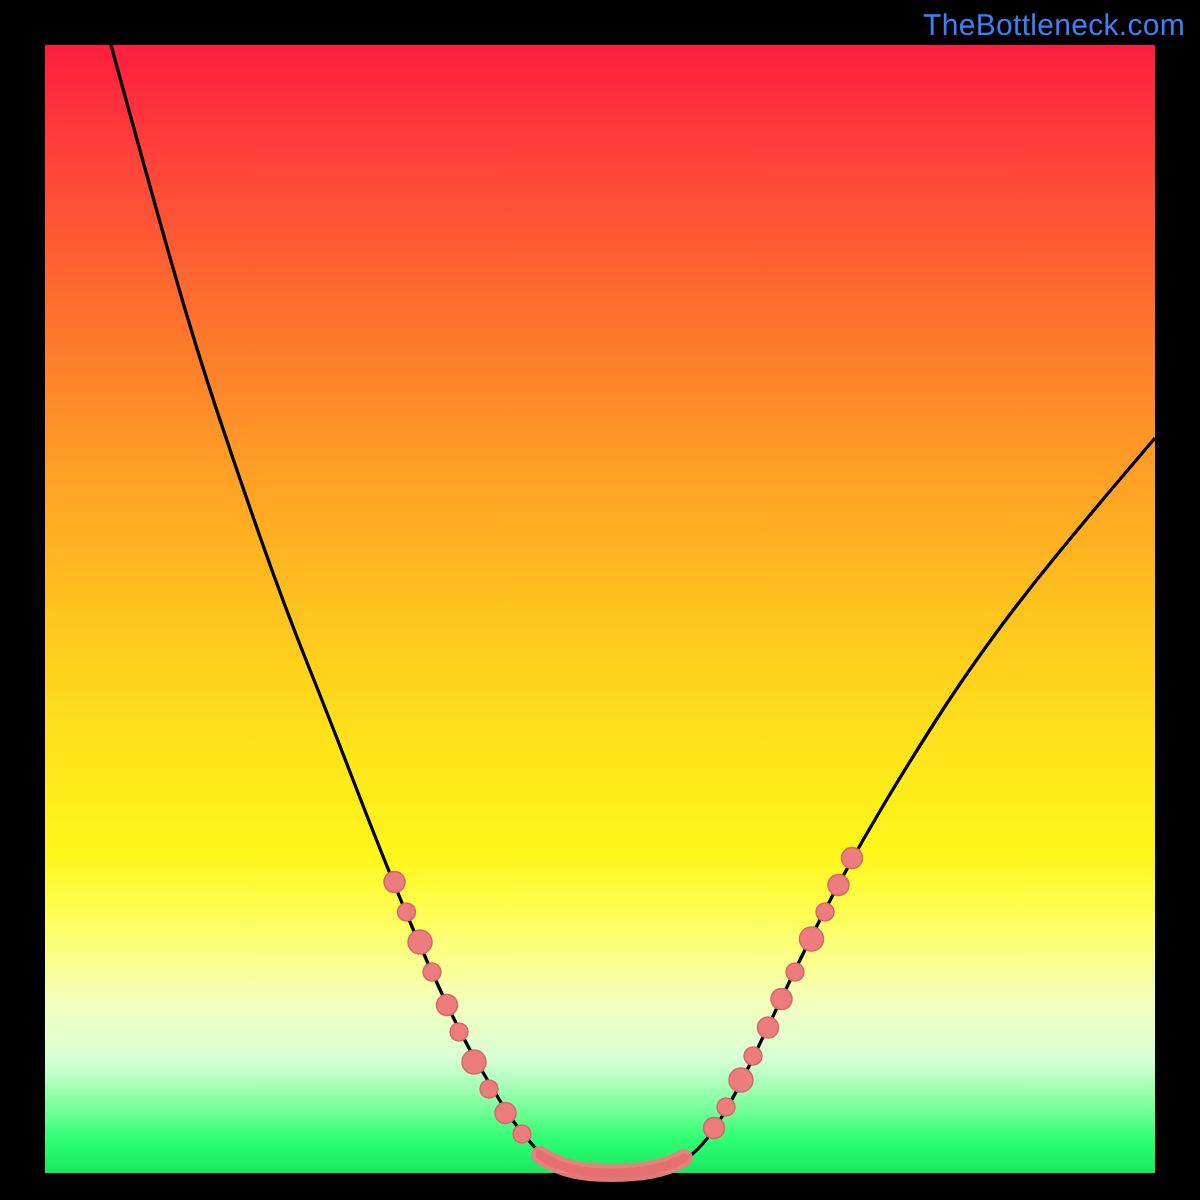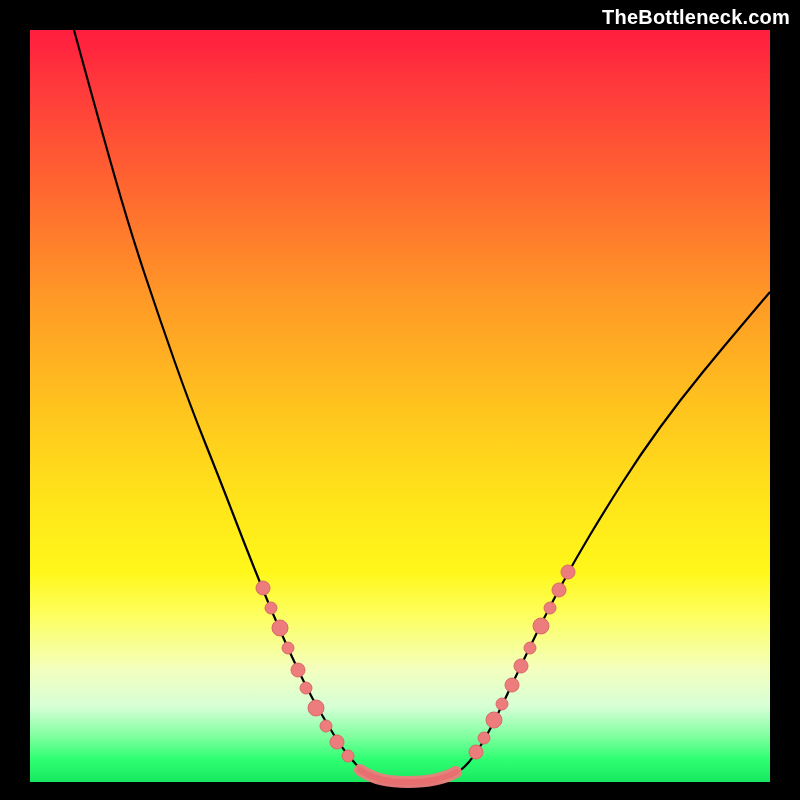--- a/index.html
+++ b/index.html
@@ -30,23 +30,23 @@
       #d6ffd6 90%,
       #7eff9e 94%,
       #2eff72 97%,
       #17e860 100%
     );
   }
   .watermark {
     position: absolute;
     top: 6px;
     right: 10px;
-    color: #ffffff;
+    color: #3b82f6;
     font-size: 20px;
-    font-weight: 700;
+    font-weight: 400;
     letter-spacing: 0.2px;
     z-index: 5;
   }
   svg.plot {
     position: absolute;
     left: 0;
     top: 0;
     width: 740px;
     height: 752px;
     overflow: visible;

